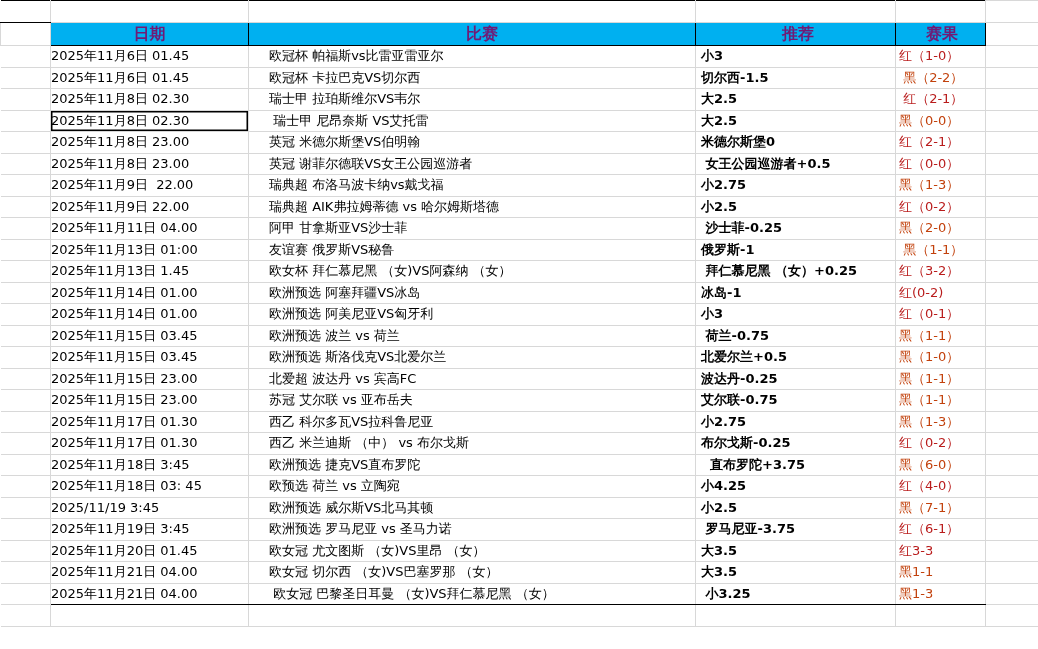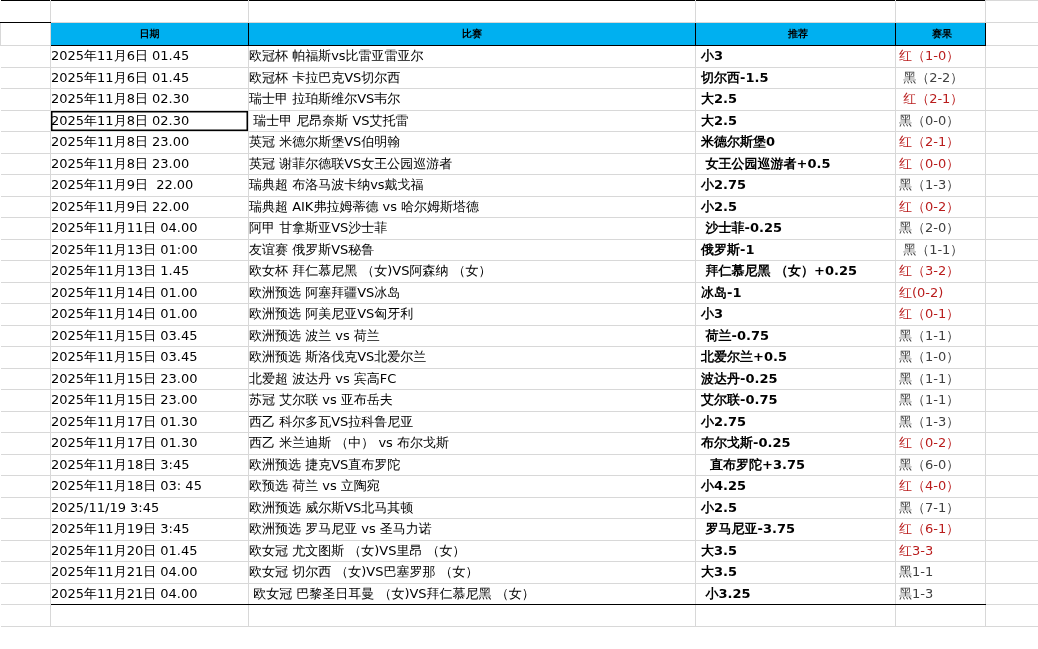--- a/index.html
+++ b/index.html
@@ -14,31 +14,31 @@
   col.w-pick{width:200px}col.w-result{width:90px}col.w-f{width:53px}
 
   
   tr.r1 td{height:21px;border-top:1.5px solid #000;}
   tr.r1 td.c-a{border-bottom:1px solid #000;border-top:1.5px solid #000;}
   tr.r1 td.c-date,tr.r1 td.c-match,tr.r1 td.c-pick,tr.r1 td.c-result{border-left:1px solid #000;}
   tr.r1 td.c-f{border-top:1px solid #d8d8d8;}
 
   
   tr.hdr td{height:22px;background:#00B0F0;border:1px solid #000;
-    font-weight:bold;font-size:10px;text-align:center;color:#000000;}
+    font-weight:bold;font-size:16px;text-align:center;color:#701a75;}
   tr.hdr td.c-a,tr.hdr td.c-f{background:#fff;border:1px solid #d8d8d8;border-top:1px solid #000;}
   tr.hdr td.c-a{border-top:1px solid #000;}
 
   
   td.c-date{text-align:left;}
-  td.c-match{text-align:left;padding-left:0;border-left:1px solid #1f1f1f;}
+  td.c-match{text-align:left;padding-left:20px;border-left:1px solid #1f1f1f;}
   td.c-pick{text-align:left;padding-left:5px;border-left:1px solid #1f1f1f;font-weight:bold;}
   td.c-result{text-align:left;padding-left:3px;border-left:1px solid #1f1f1f;}
   td.result-red{color:#b91c1c;}
-  td.result-black{color:#404040;}
+  td.result-black{color:#c2410c;}
   tr.lastdata td.c-date,tr.lastdata td.c-match,tr.lastdata td.c-pick,tr.lastdata td.c-result{
     border-bottom:1px solid #000;}
   td.selected{box-shadow:inset 0 0 0 1.5px #000;}
   tr.empty td{border-right:1px solid #d8d8d8;border-bottom:1px solid #d8d8d8;}
 </style>
 </head>
 <body>
 
 <div class="sheet">
   <table>

